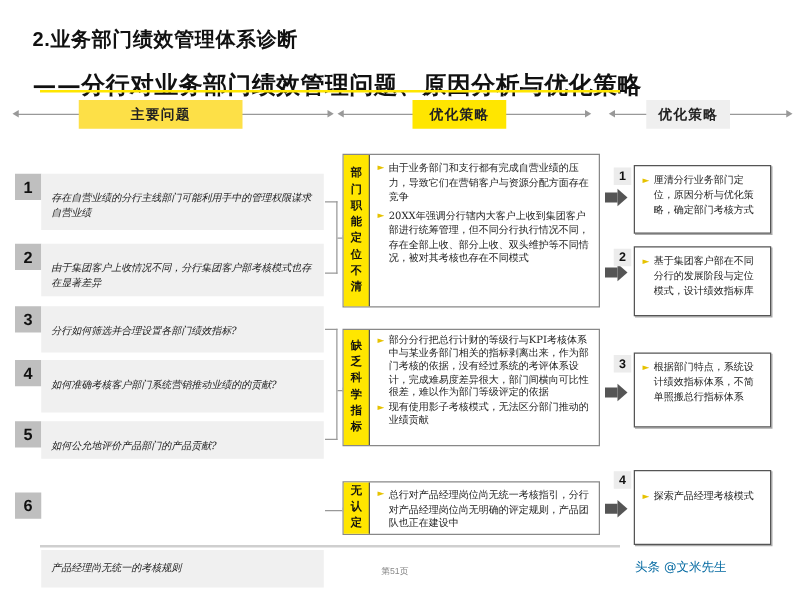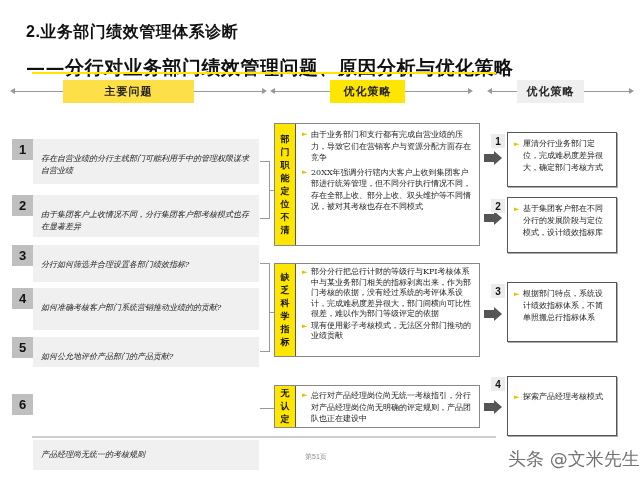--- a/index.html
+++ b/index.html
@@ -31,21 +31,21 @@
 
   .big-arrow { position: absolute; width: 18px; height: 14px; }
   .big-arrow .shaft { position: absolute; left: 0; top: 3px; width: 10px; height: 8px; background: #555; }
   .big-arrow .head { position: absolute; left: 10px; top: 0; width: 0; height: 0; border-top: 7px solid transparent; border-bottom: 7px solid transparent; border-left: 8px solid #555; }
 
   .sol-num { position: absolute; left: 491px; width: 14px; height: 14px; background: #ececec; font-family: "Liberation Sans", sans-serif; font-weight: bold; font-size: 10px; display: flex; align-items: center; justify-content: center; color: #111; }
   .sol-box { position: absolute; left: 507px; width: 110px; border: 1px solid #555; box-shadow: 1px 1px 0 #aaa; background: #fff; padding: 5px 6px; font-size: 8px; line-height: 12px; color: #222; }
 
   .bottom-rule { position: absolute; left: 32px; top: 436px; width: 464px; height: 2px; background: #cfcfcf; }
   .page-num { position: absolute; left: 305px; top: 452px; font-size: 7px; color: #888; font-family: "Liberation Sans", sans-serif; }
-  .watermark { position: absolute; left: 508px; top: 447px; font-size: 18px; color: #737373; font-family: "DejaVu Sans", sans-serif; }
+  .watermark { position: absolute; left: 508px; top: 447px; font-size: 10px; color: #0369a1; font-family: "DejaVu Sans", sans-serif; }
 </style>
 </head>
 <body>
 
 <div class="title1"><span class="num">2.</span><span>业务部门绩效管理体系诊断</span></div>
 <div class="title2">——分行对业务部门绩效管理问题、原因分析与优化策略</div>
 <div class="yellow-rule"></div>
 
 <div class="arrow-l" style="left:10px;"></div>
 <div class="hdr-line" style="left:14px;width:250px;"></div>
@@ -163,21 +163,21 @@
   </div>
 <div class="big-arrow" style="left:484px;top:400px;">
     <div class="shaft"></div>
     <div class="head"></div>
   </div>
 
 <div class="sol-num" style="top:134px;">1</div>
 <div class="sol-box" style="top:132px;height:55px;">
   <div class="bullet">
       <span class="tri" style="line-height:12px;">►</span>
-      <span class="t">厘清分行业务部门定位，完成难易度差异很大，确定部门考核方式</span>
+      <span class="t">厘清分行业务部门定位，原因分析与优化策略，确定部门考核方式</span>
     </div>
 </div>
 
 <div class="sol-num" style="top:199px;">2</div>
 <div class="sol-box" style="top:197px;height:56px;">
   <div class="bullet">
       <span class="tri" style="line-height:12px;">►</span>
       <span class="t">基于集团客户部在不同分行的发展阶段与定位模式，设计绩效指标库</span>
     </div>
 </div>

